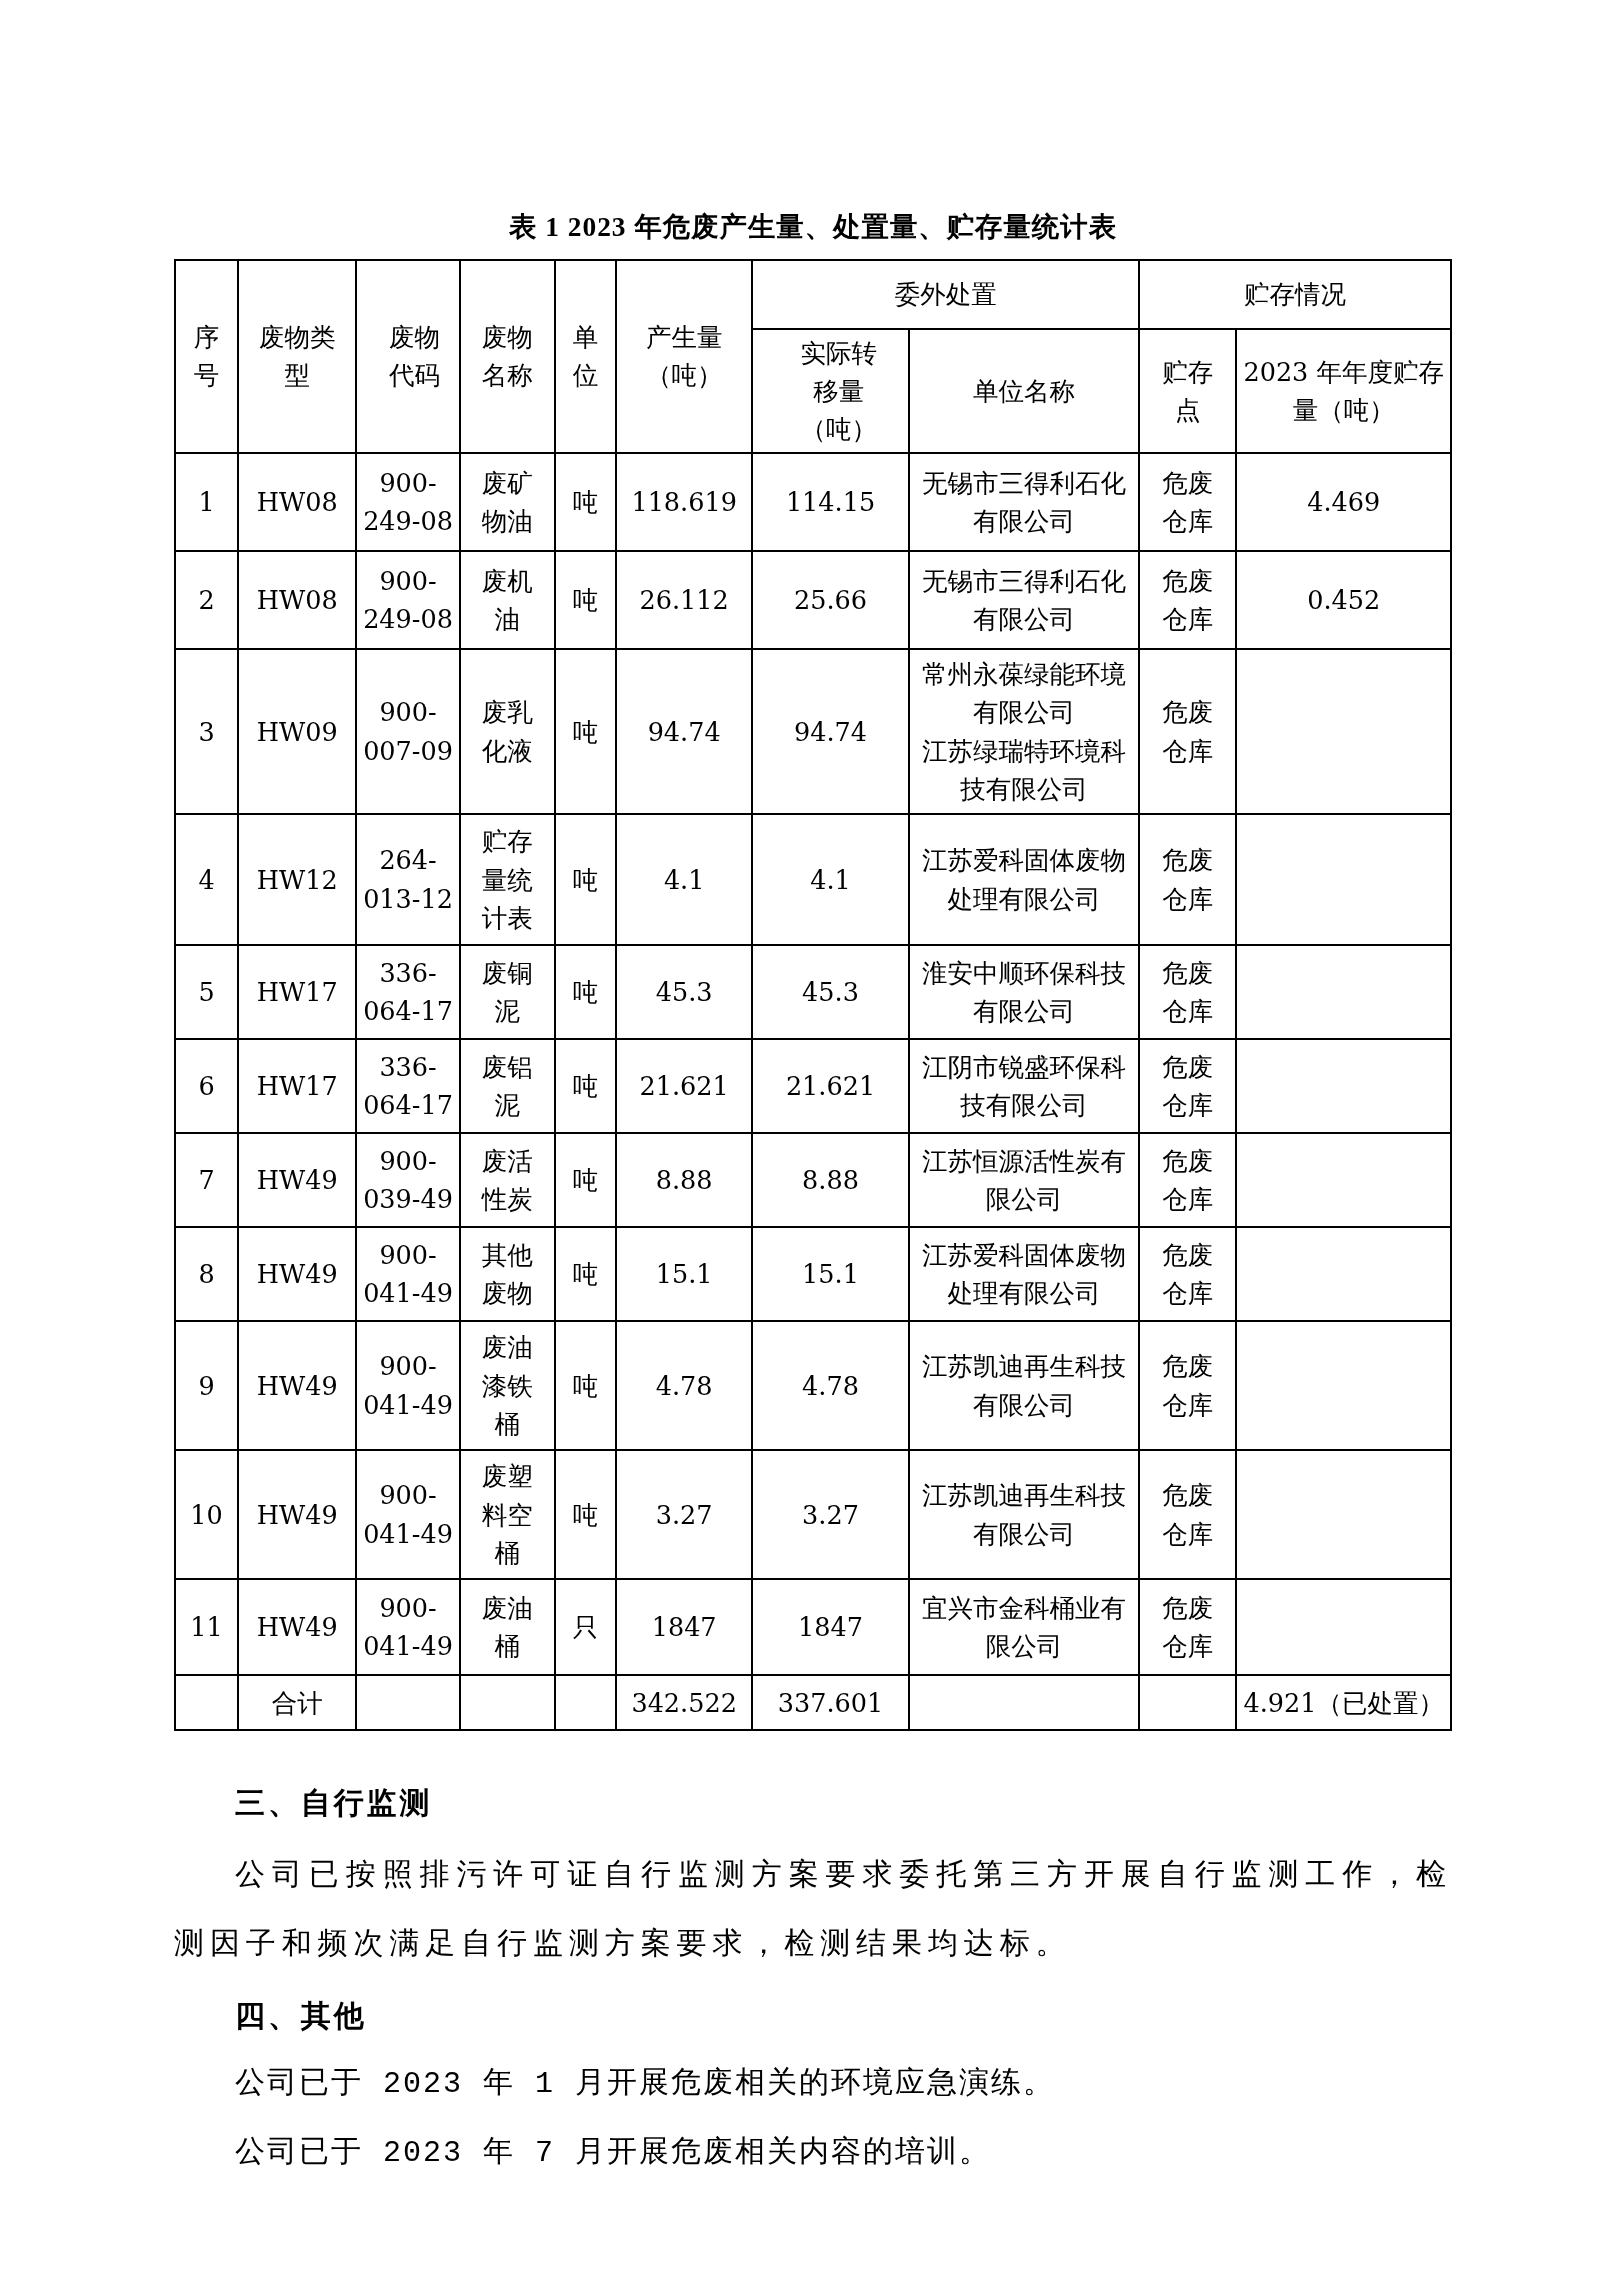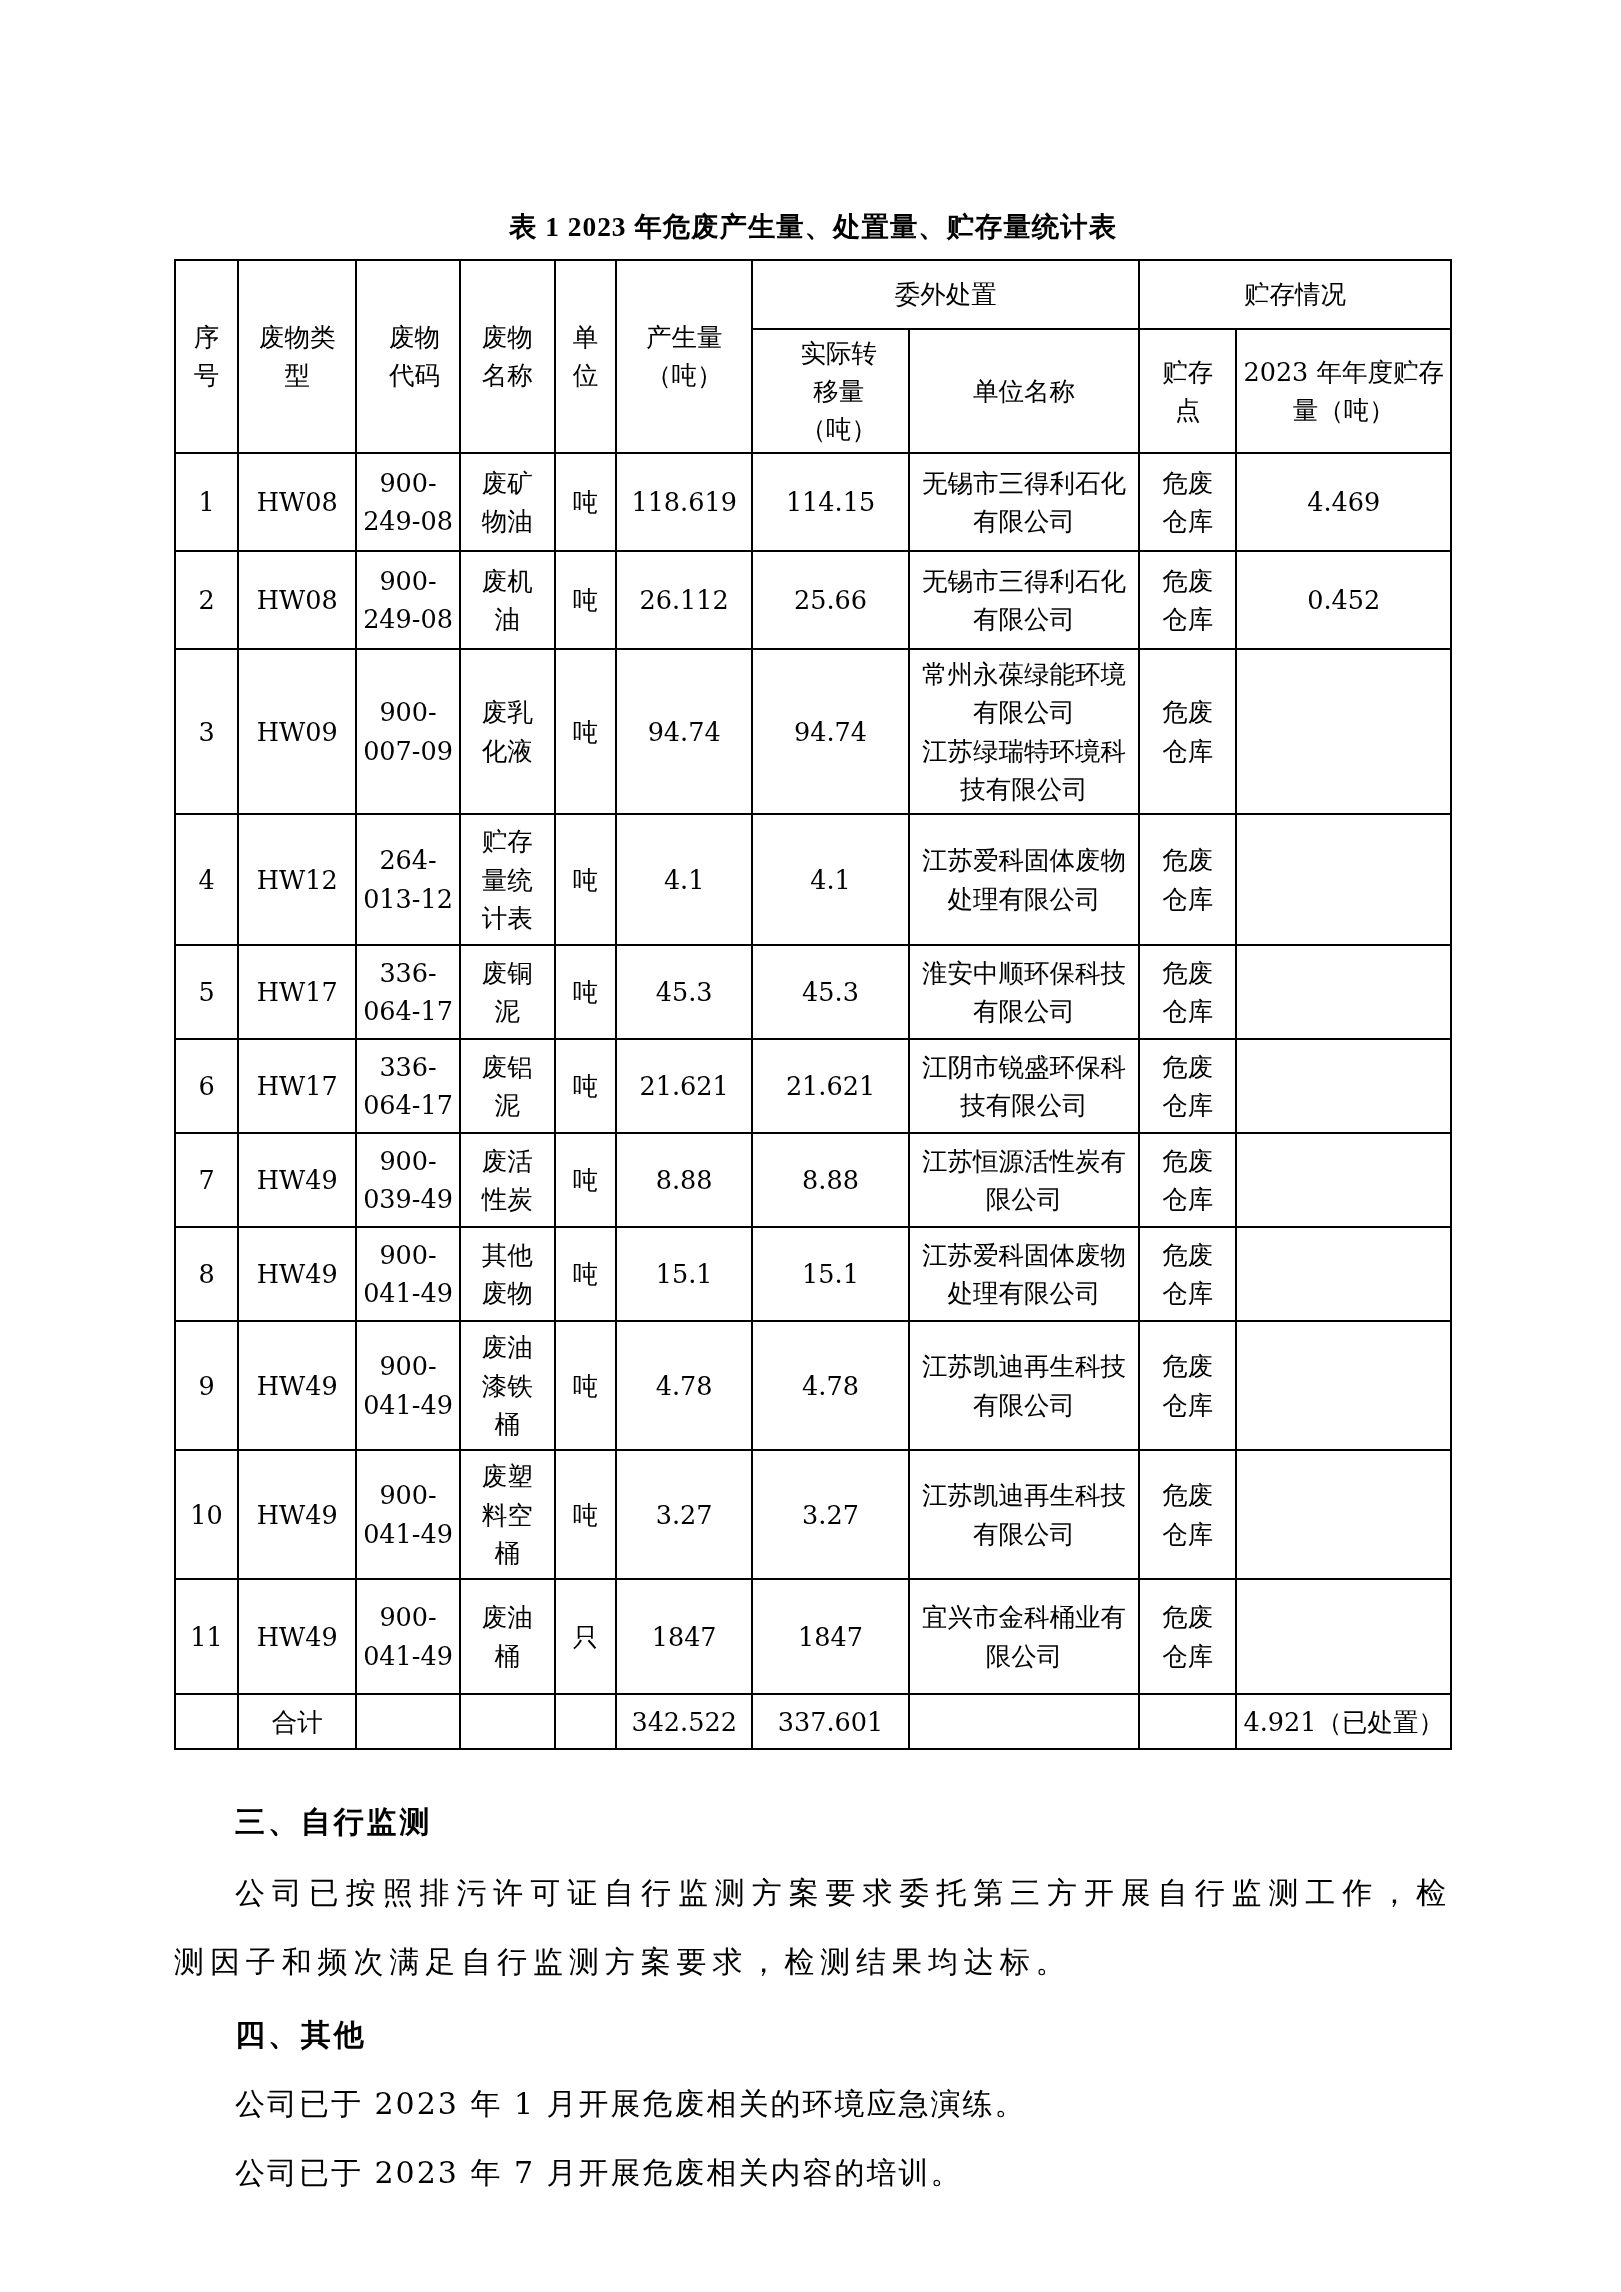--- a/index.html
+++ b/index.html
@@ -69,20 +69,21 @@
     text-align: justify;
     margin: 2px 0 0 0;
   }
   .body-line {
     font-size: 30px;
     line-height: 69px;
     letter-spacing: 2px;
     text-indent: 61px;
     margin: 0;
     white-space: nowrap;
+    font-family: Liberation Mono, monospace;
   }
 </style>
 </head>
 <body>
 
 <div class="page">
 
   <div class="doc-title">表 1 2023 年危废产生量、处置量、贮存量统计表</div>
 
   <table class="hw-table">
@@ -231,21 +232,21 @@
           <td class="col-waste-type">HW49</td>
           <td class="col-waste-code">900-041-49</td>
           <td class="col-waste-name">废塑料空桶</td>
           <td class="col-unit">吨</td>
           <td class="col-generation">3.27</td>
           <td class="col-actual-transfer">3.27</td>
           <td class="col-company-name">江苏凯迪再生科技有限公司</td>
           <td class="col-storage-point">危废仓库</td>
           <td class="col-annual-storage"></td>
         </tr>
-        <tr style="height: 115px;">
+        <tr style="height: 96px;">
           <td class="col-serial">11</td>
           <td class="col-waste-type">HW49</td>
           <td class="col-waste-code">900-041-49</td>
           <td class="col-waste-name">废油桶</td>
           <td class="col-unit">只</td>
           <td class="col-generation">1847</td>
           <td class="col-actual-transfer">1847</td>
           <td class="col-company-name">宜兴市金科桶业有限公司</td>
           <td class="col-storage-point">危废仓库</td>
           <td class="col-annual-storage"></td>

